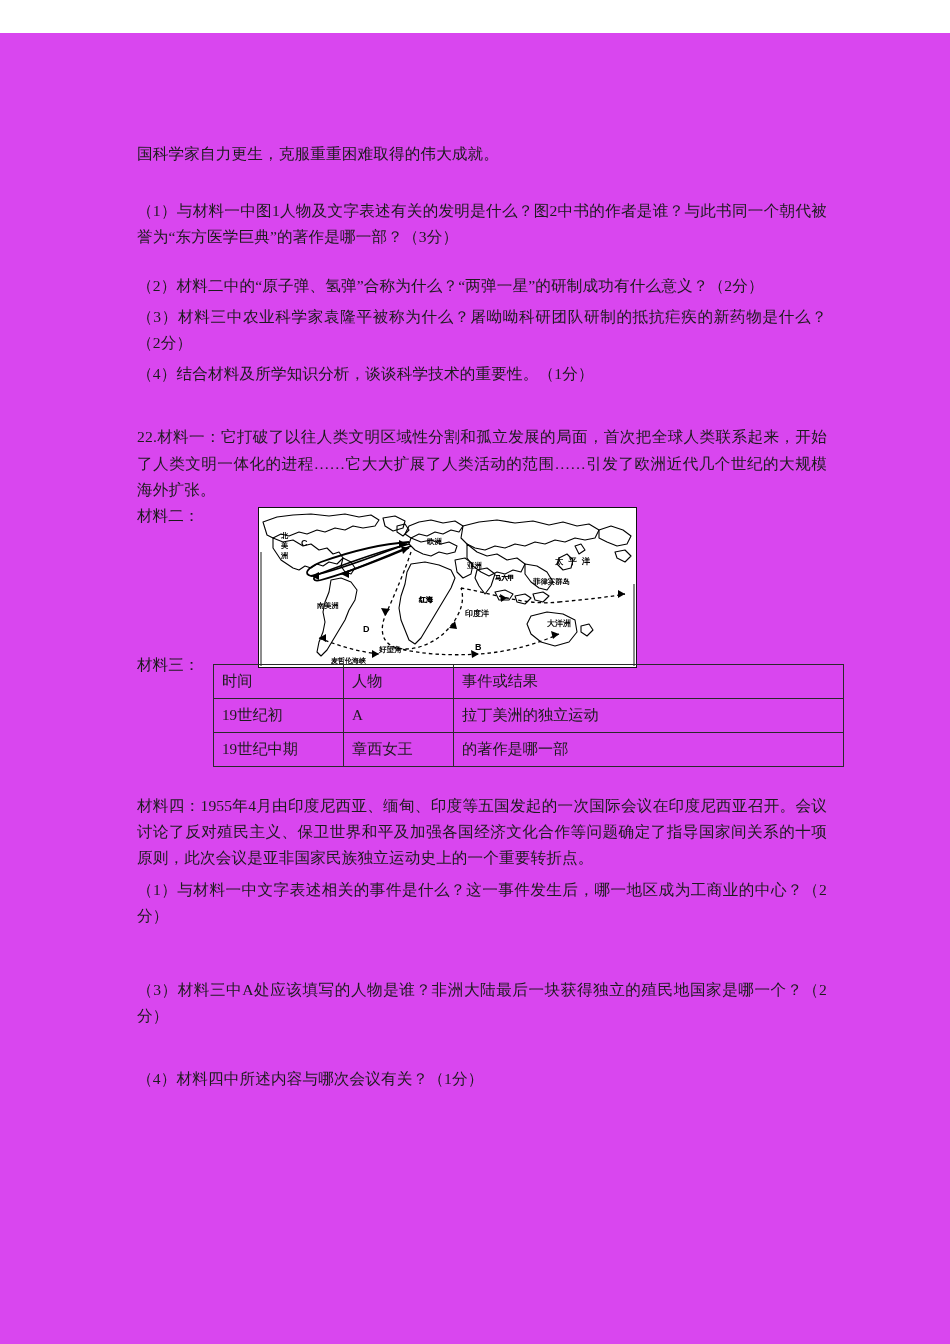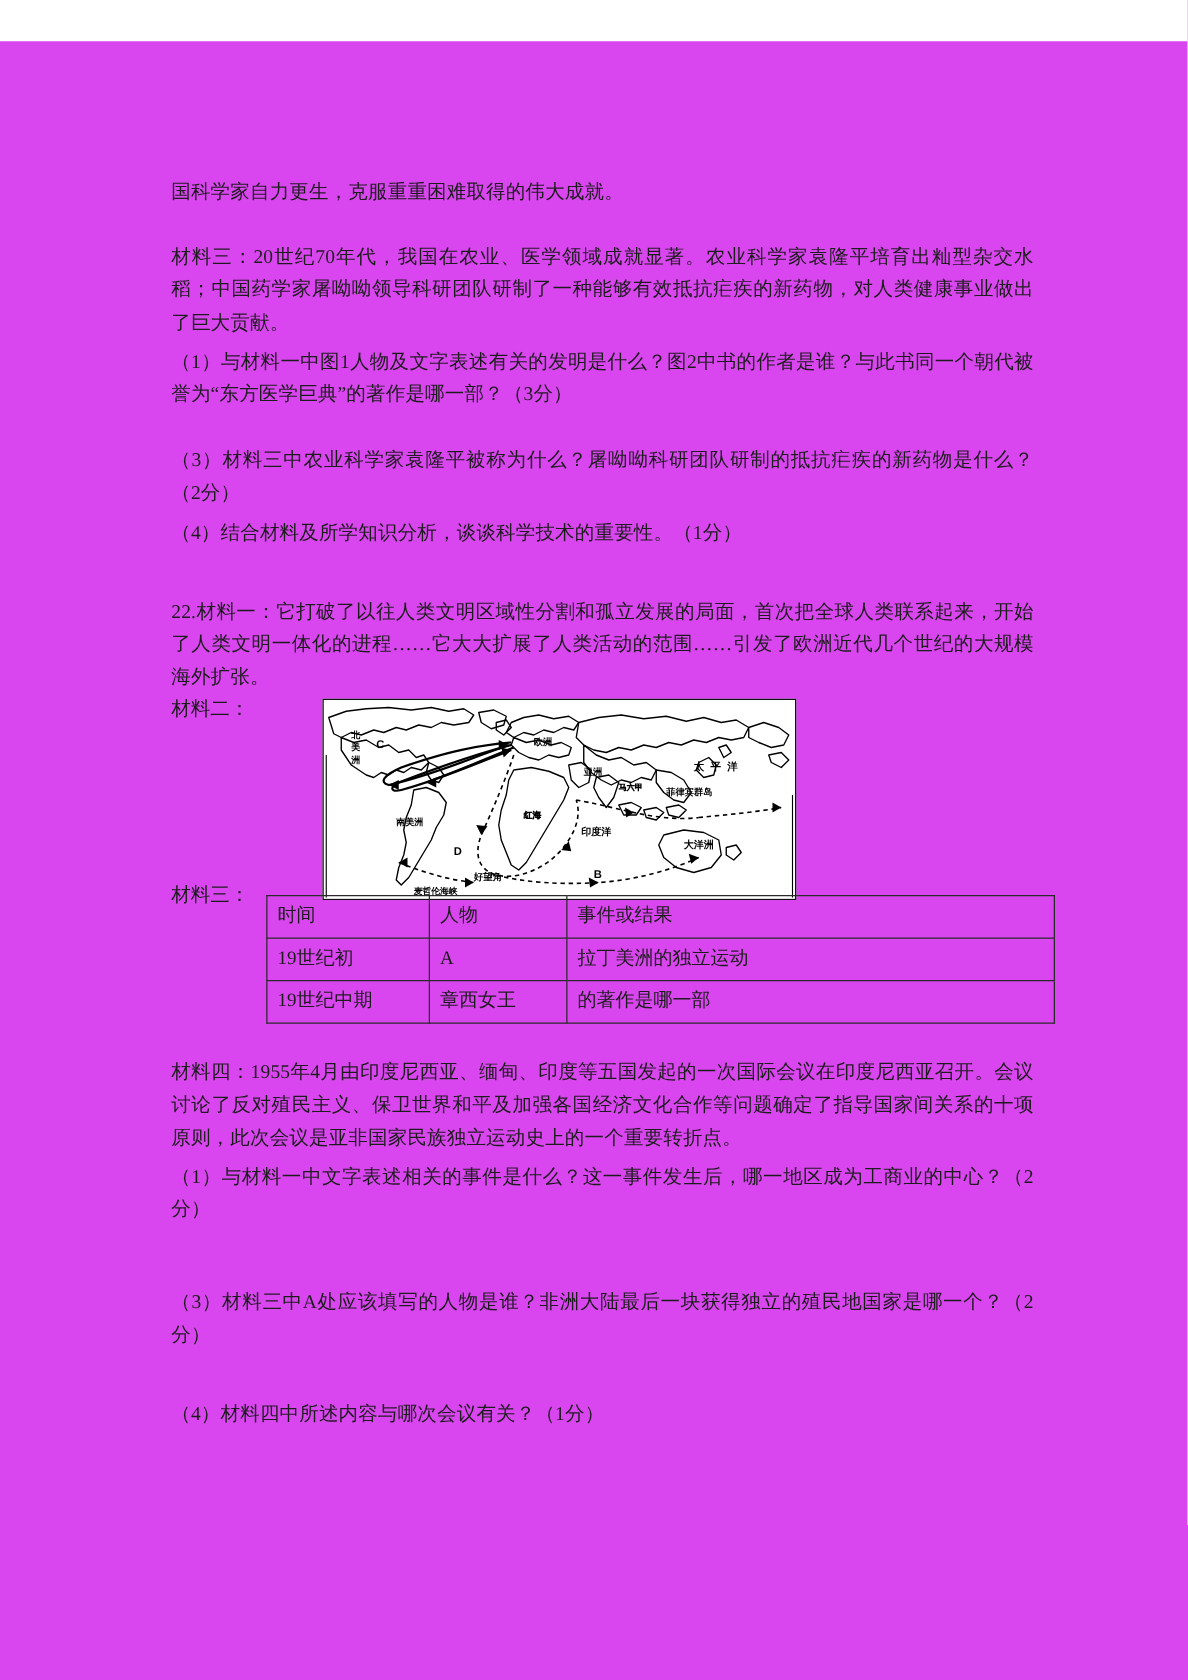--- a/index.html
+++ b/index.html
@@ -111,26 +111,26 @@
 
 <div class="page">
 
   <div class="mark-tl" style="left:706px;top:43px;"></div>
 
   <div class="content">
 
     <p class="para">国科学家自力更生，克服重重困难取得的伟大成就。</p>
     <div class="gap-lg"></div>
 
-    <p class="para">材料三：20世纪70年代，我国在农业、医学领域成就显著。农业科学家袁隆平培育出籼型杂交水稻；中国药学家屠呦呦领导科研团队研制了一种能够有效抵抗疟疾的新药物，对人类健康事业做出了巨大贡献。</p>
     <div class="gap-xs"></div>
 
     <p class="para">（1）与材料一中图1人物及文字表述有关的发明是什么？图2中书的作者是谁？与此书同一个朝代被誉为“东方医学巨典”的著作是哪一部？（3分）</p>
     <div class="gap-md"></div>
 
+    <p class="para">（2）材料二中的“原子弹、氢弹”合称为什么？“两弹一星”的研制成功有什么意义？（2分）</p>
     <div class="gap-xs"></div>
 
     <p class="para">（3）材料三中农业科学家袁隆平被称为什么？屠呦呦科研团队研制的抵抗疟疾的新药物是什么？（2分）</p>
     <div class="gap-xs"></div>
 
     <p class="para">（4）结合材料及所学知识分析，谈谈科学技术的重要性。（1分）</p>
     <div class="gap-lg"></div>
     <div class="gap-sm"></div>
 
     <p class="para">22.材料一：它打破了以往人类文明区域性分割和孤立发展的局面，首次把全球人类联系起来，开始了人类文明一体化的进程……它大大扩展了人类活动的范围……引发了欧洲近代几个世纪的大规模海外扩张。</p>

